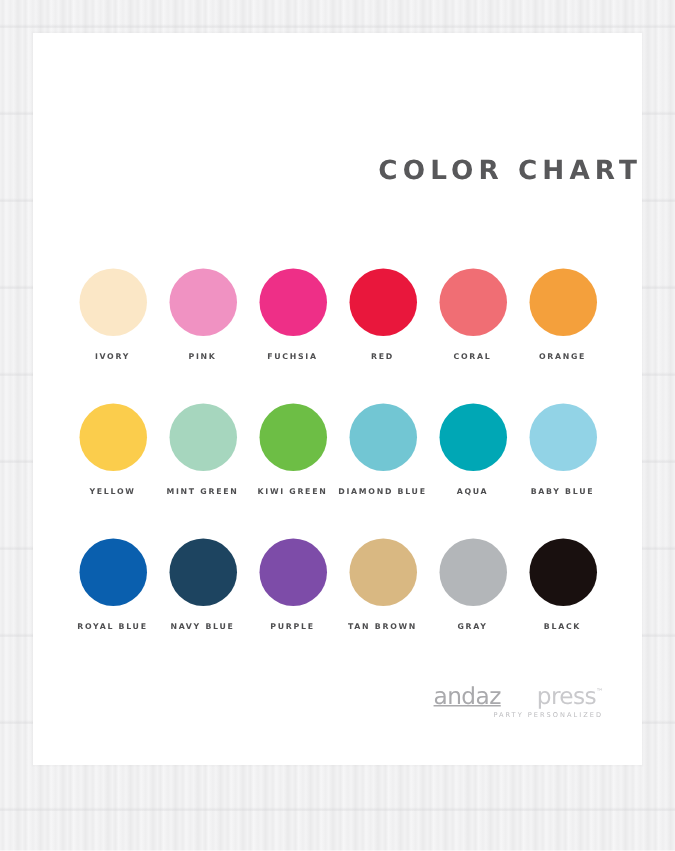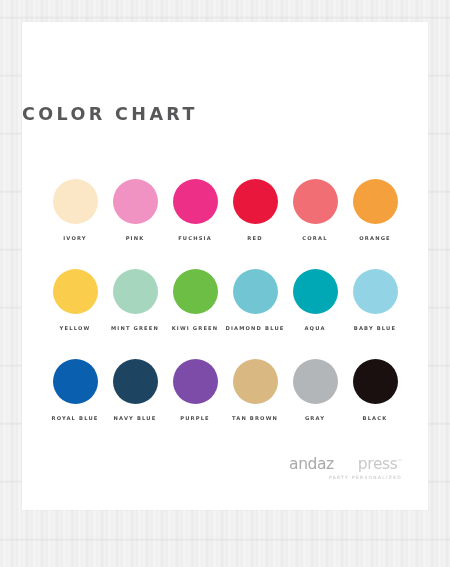--- a/index.html
+++ b/index.html
@@ -57,21 +57,21 @@
     background: #ffffff;
     box-shadow: 0 0 0 1px rgba(0,0,0,0.015);
     z-index: 2;
   }
 
   #chart-title {
     position: absolute;
     top: 82px;
     left: 0;
     width: 100%;
-    text-align: left;
+    text-align: right;
     font-size: 17.5px;
     font-weight: bold;
     letter-spacing: 3.4px;
     color: #58585a;
     font-family: "DejaVu Sans", sans-serif;
   }
 
   
   #swatch-grid {
     position: absolute;
@@ -115,21 +115,21 @@
     bottom: 30px;
     text-align: right;
     line-height: 1;
   }
   #logo-wordmark {
     font-size: 15.5px;
     letter-spacing: -0.4px;
     white-space: nowrap;
     font-family: "DejaVu Sans", sans-serif;
   }
-  #logo-andaz { color: #a9a9ac; }
+  #logo-andaz { color: #a9a9ac; text-decoration: underline; }
   #logo-press { color: #c9c9cc; margin-left: 24px; }
   #logo-tm {
     font-size: 5px;
     color: #c9c9cc;
     vertical-align: super;
   }
   #logo-tagline {
     margin-top: 3px;
     font-size: 4.4px;
     letter-spacing: 1.35px;

